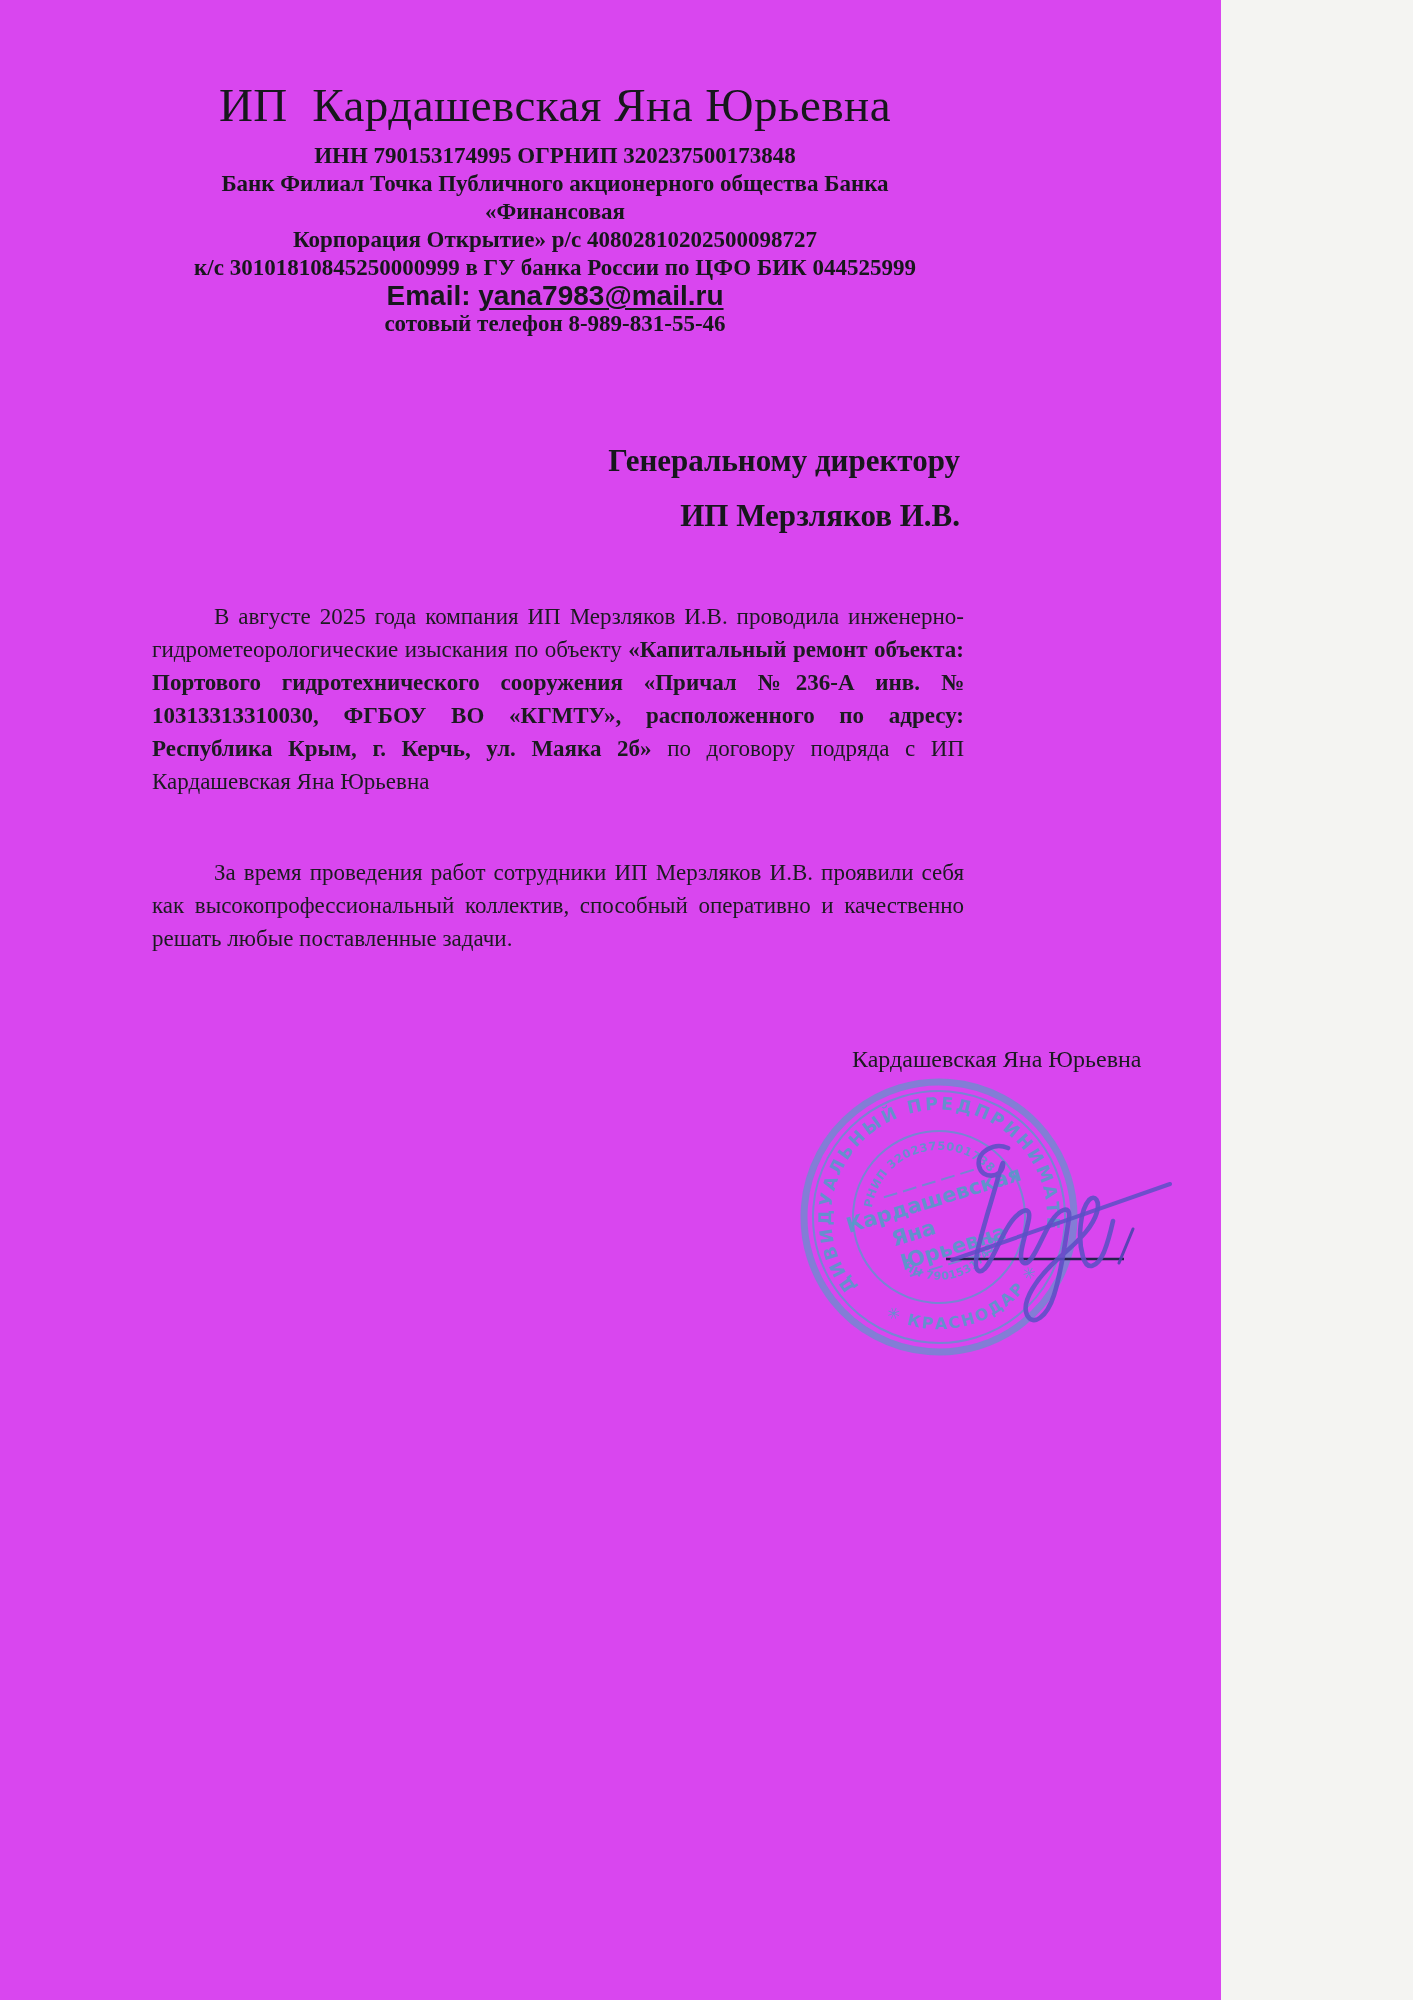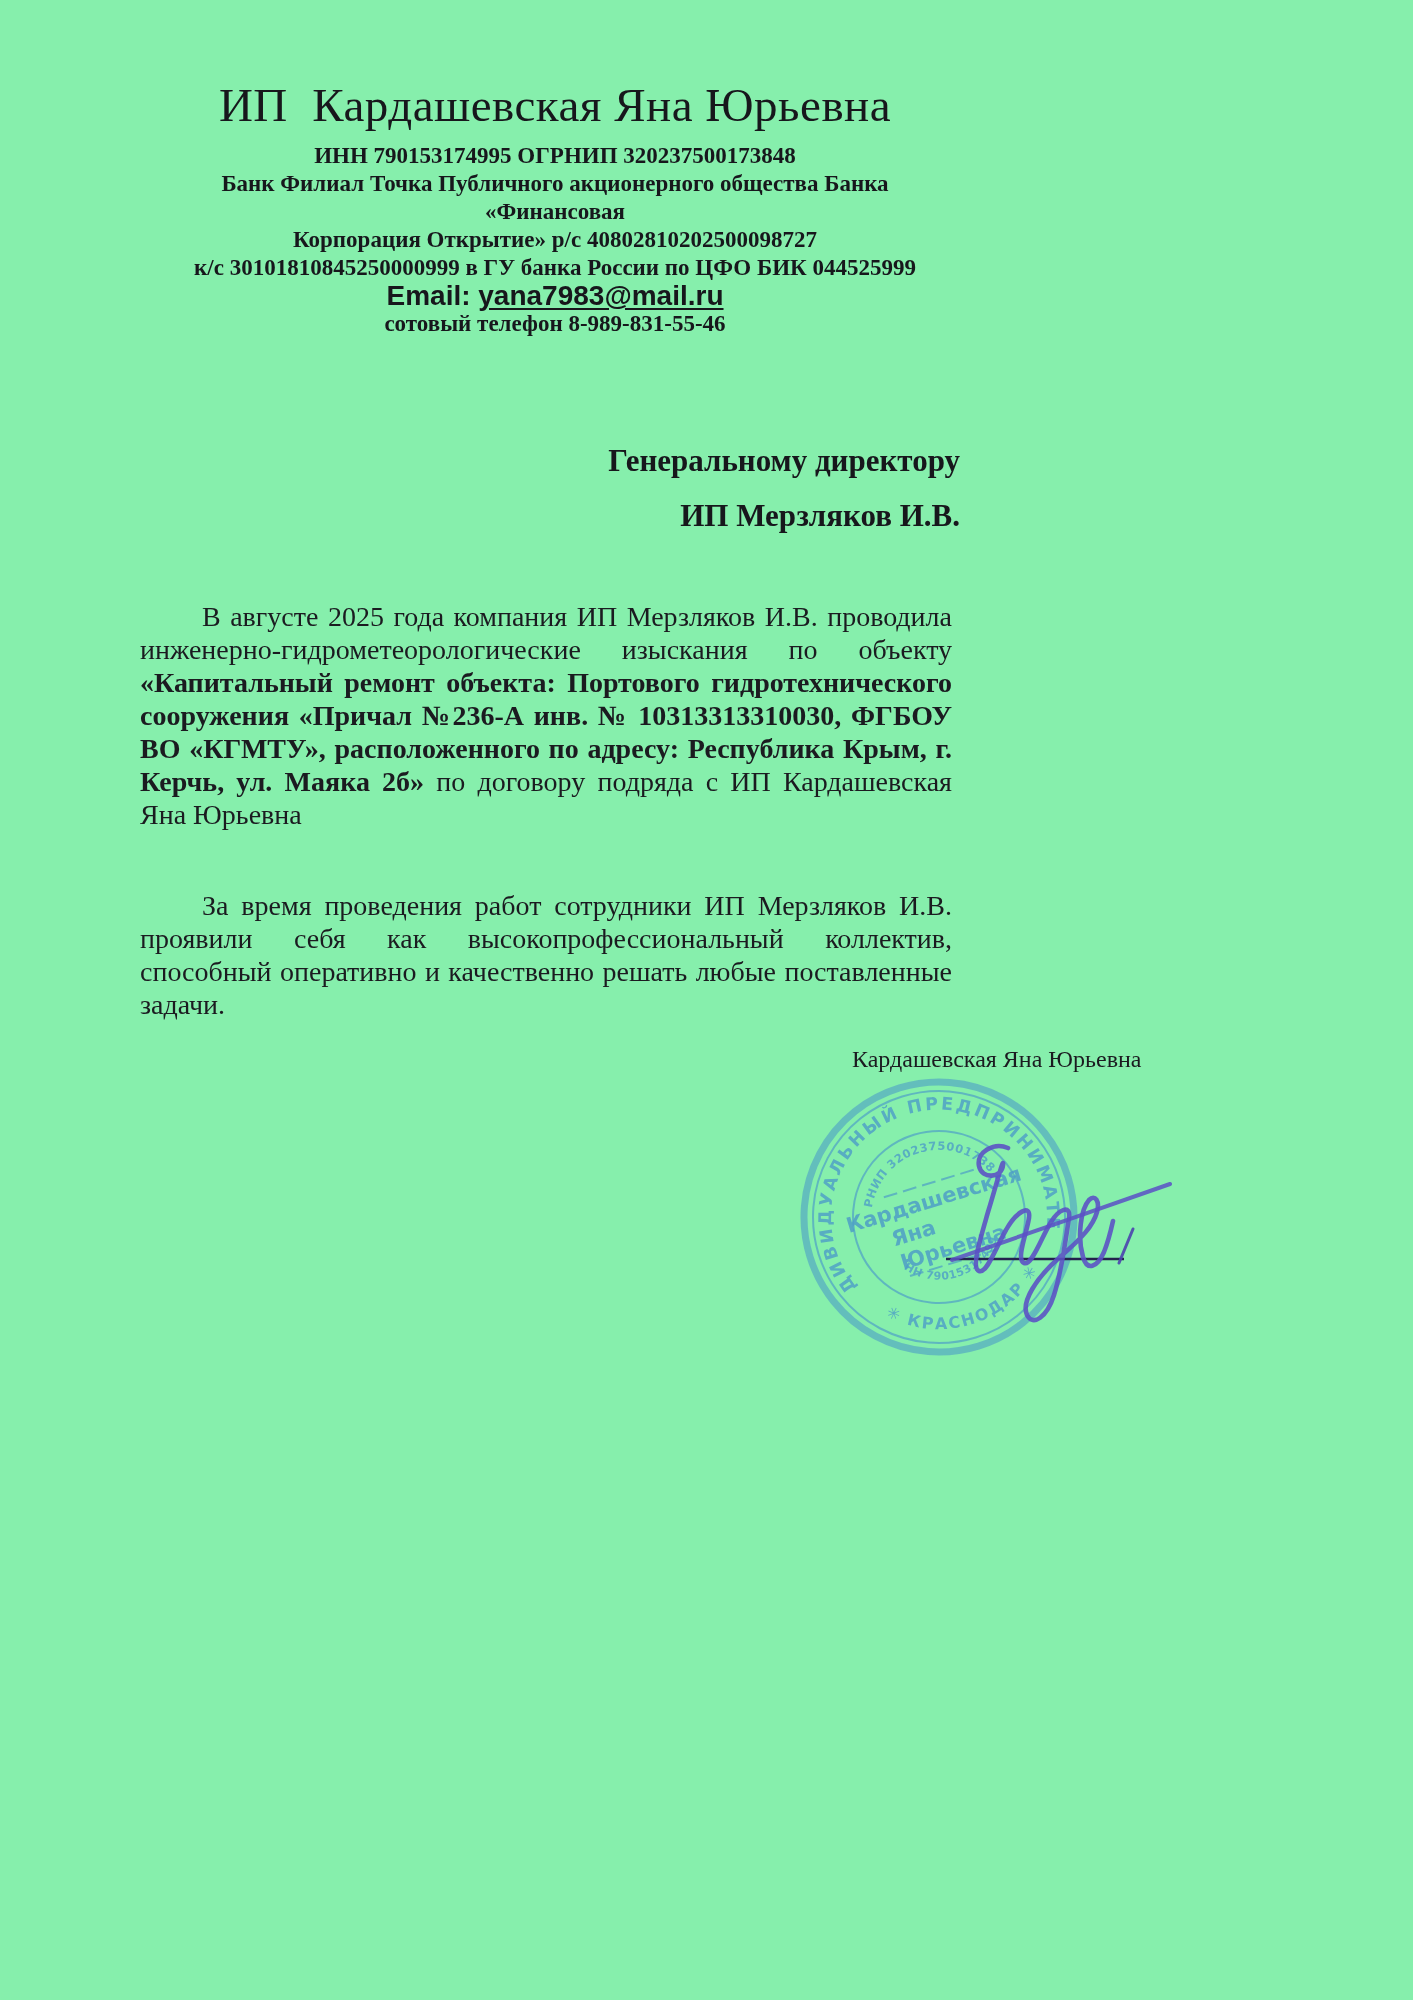--- a/index.html
+++ b/index.html
@@ -3,22 +3,22 @@
 <meta charset="utf-8">
 <style>
   html, body { margin: 0; padding: 0; }
   body {
     width: 1413px; height: 2000px;
     background: #f4f4f2;
     font-family: "Liberation Serif", "DejaVu Serif", serif;
   }
   .page {
     position: relative;
-    width: 1413px; height: 2000px;
-    background: #86efac;
+    width: 1221px; height: 2000px;
+    background: #d946ef;
     color: #1b1b20;
     overflow: hidden;
   }
   
   .letterhead {
     position: absolute;
     top: 78px; left: 150px; width: 810px;
     text-align: center;
   }
   .company-title {
@@ -49,22 +49,22 @@
     top: 443px; left: 540px; width: 420px;
     text-align: right;
     font-size: 31px;
     font-weight: 700;
     color: #17171c;
   }
   .addressee .line2 { margin-top: 19px; }
   
   .body-text {
     position: absolute;
-    top: 600px; left: 140px; width: 812px;
-    font-size: 28px;
+    top: 600px; left: 152px; width: 812px;
+    font-size: 23px;
     line-height: 33px;
     text-align: justify;
     color: #1b1b20;
   }
   .para { margin: 0; text-indent: 62px; }
   .para b { font-weight: 700; }
   .para-3 { margin-top: 58px; }
   
   .sig-name {
     position: absolute;

